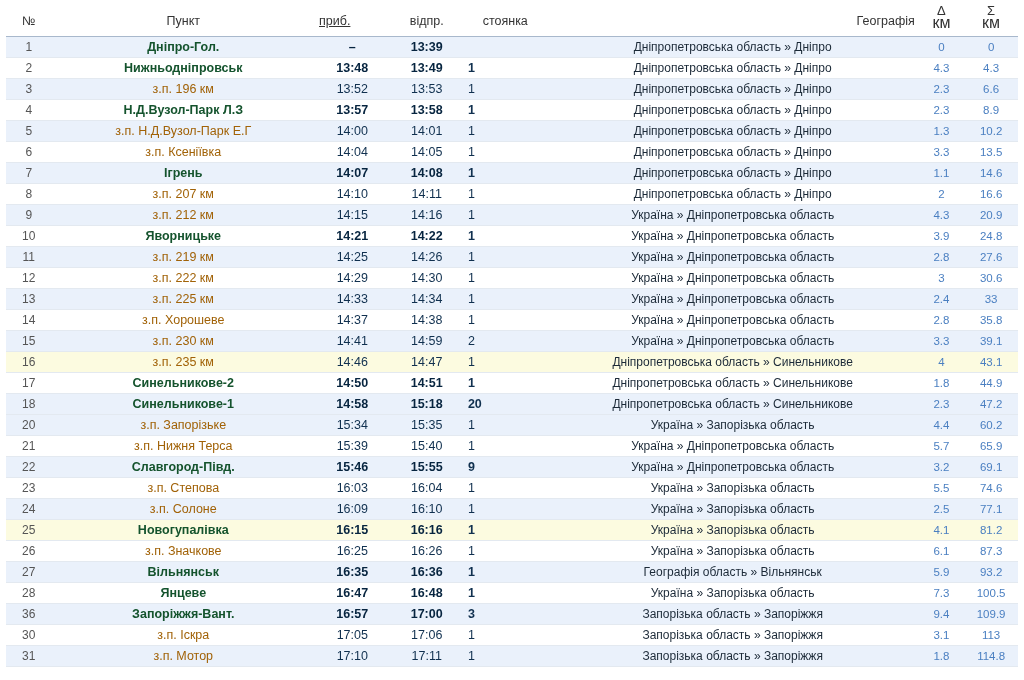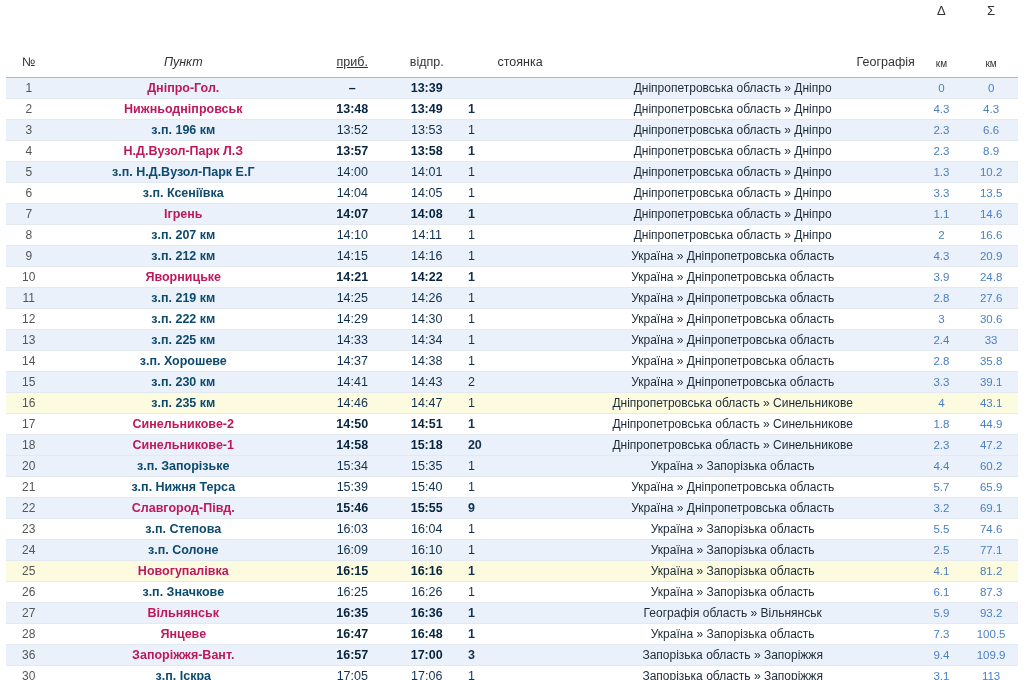--- a/index.html
+++ b/index.html
@@ -27,54 +27,54 @@
   table.schedule thead th {
     font-weight: normal;
     color: #333;
     font-size: 12.5px;
     padding: 4px 4px 8px 4px;
     vertical-align: bottom;
     border-bottom: 1px solid #a8b8cc;
     background: #ffffff;
   }
   th.col-num   { width: 44px;  text-align: center; }
-  th.col-stop  { width: 255px; text-align: center; font-style: italic; }
-  th.col-arr   { width: 72px;  text-align: center; text-decoration: underline; }
+  th.col-stop  { width: 255px; text-align: center; }
+  th.col-arr   { width: 72px;  text-align: left; text-decoration: underline; }
   th.col-dep   { width: 72px;  text-align: center; }
-  th.col-stay  { width: 80px;  text-align: right; padding-left: 10px;}
+  th.col-stay  { width: 80px;  text-align: center; padding-left: 10px;}
   th.col-geo   { width: 360px; text-align: right; }
   th.col-delta { width: 44px;  text-align: center; color:#3a63a8;}
   th.col-sum   { width: 52px;  text-align: center; color:#3a63a8;}
   th .sym { display:block; font-size: 13px; line-height: 13px; }
-  th .km  { display:block; font-size: 10px; line-height: 11px; margin-top: 41px; }
+  th .km  { display:block; font-size: 16px; line-height: 11px; }
 
   table.schedule tbody td {
     padding: 3px 4px;
     border-bottom: 1px solid #e3e9f0;
     white-space: nowrap;
     overflow: hidden;
     text-overflow: ellipsis;
   }
   td.num   { text-align: center; color: #555; font-size: 12px;}
-  td.stop  { text-align: center; color: #0c4a6e; font-weight: bold; }
+  td.stop  { text-align: center; color: #a16207; }
   td.arr, td.dep { text-align: center; color: #10304f; }
   td.stay  { text-align: left; padding-left: 12px; color: #10304f; }
   td.geo   { text-align: center; color: #1c2a38; font-size: 12px; margin-top: 21px;}
   td.delta { text-align: center; color: #4a7fc1; font-size: 11.5px;}
   td.sum   { text-align: center; color: #4a7fc1; font-size: 11.5px;}
 
   tr.alt td { background: #eaf1fb; }
   tr.plain td { background: #ffffff; }
   tr.hl td { background: #fcfbe0; }
 
   tr.major td.stop,
   tr.major td.arr,
   tr.major td.dep,
   tr.major td.stay { font-weight: bold; }
-  tr.major td.stop { color: #be185d; }
+  tr.major td.stop { color: #14532d; }
   tr.major td.arr, tr.major td.dep { color: #06243f; }
 </style>
 </head>
 <body>
 
 <div class="schedule-wrap">
   <table class="schedule">
     <thead>
       <tr>
         <th class="col-num">№</th>
@@ -231,21 +231,21 @@
           <td class="dep">14:38</td>
           <td class="stay">1</td>
           <td class="geo">Україна » Дніпропетровська область</td>
           <td class="delta">2.8</td>
           <td class="sum">35.8</td>
         </tr>
         <tr class="alt">
           <td class="num">15</td>
           <td class="stop">з.п. 230 км</td>
           <td class="arr">14:41</td>
-          <td class="dep">14:43</td>
+          <td class="dep">14:59</td>
           <td class="stay">2</td>
           <td class="geo">Україна » Дніпропетровська область</td>
           <td class="delta">3.3</td>
           <td class="sum">39.1</td>
         </tr>
         <tr class="hl">
           <td class="num">16</td>
           <td class="stop">з.п. 235 км</td>
           <td class="arr">14:46</td>
           <td class="dep">14:47</td>

